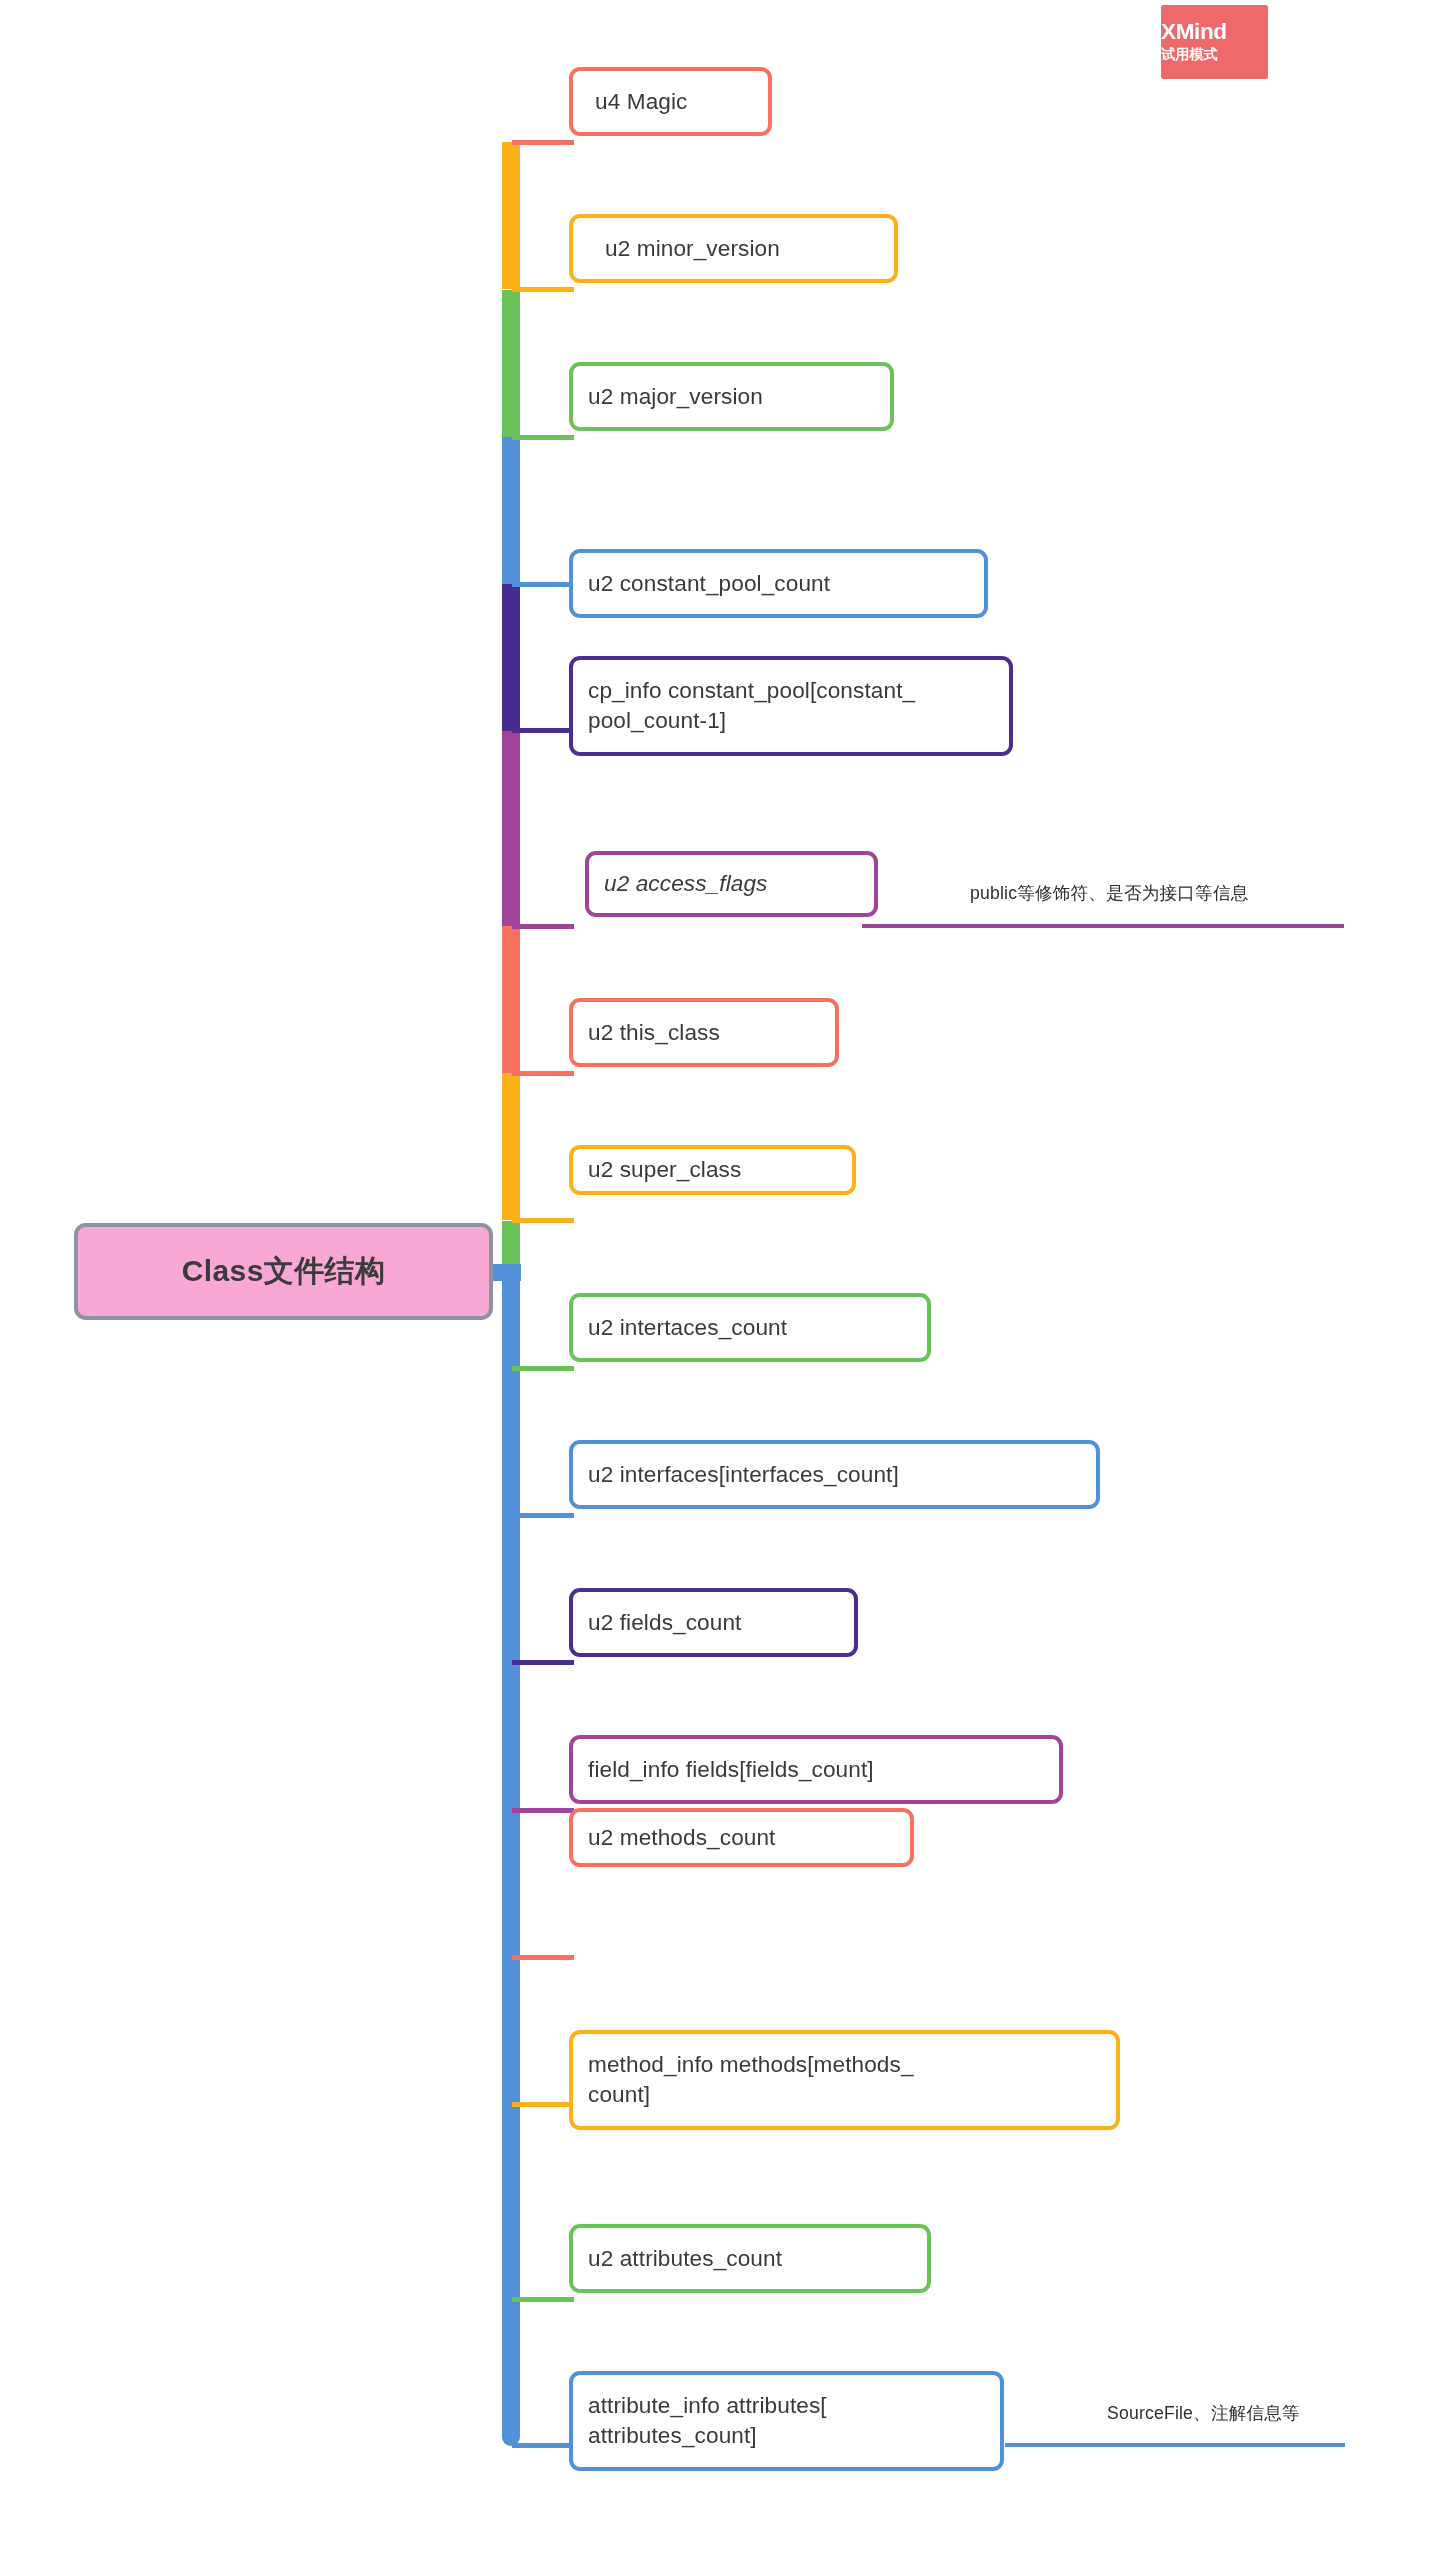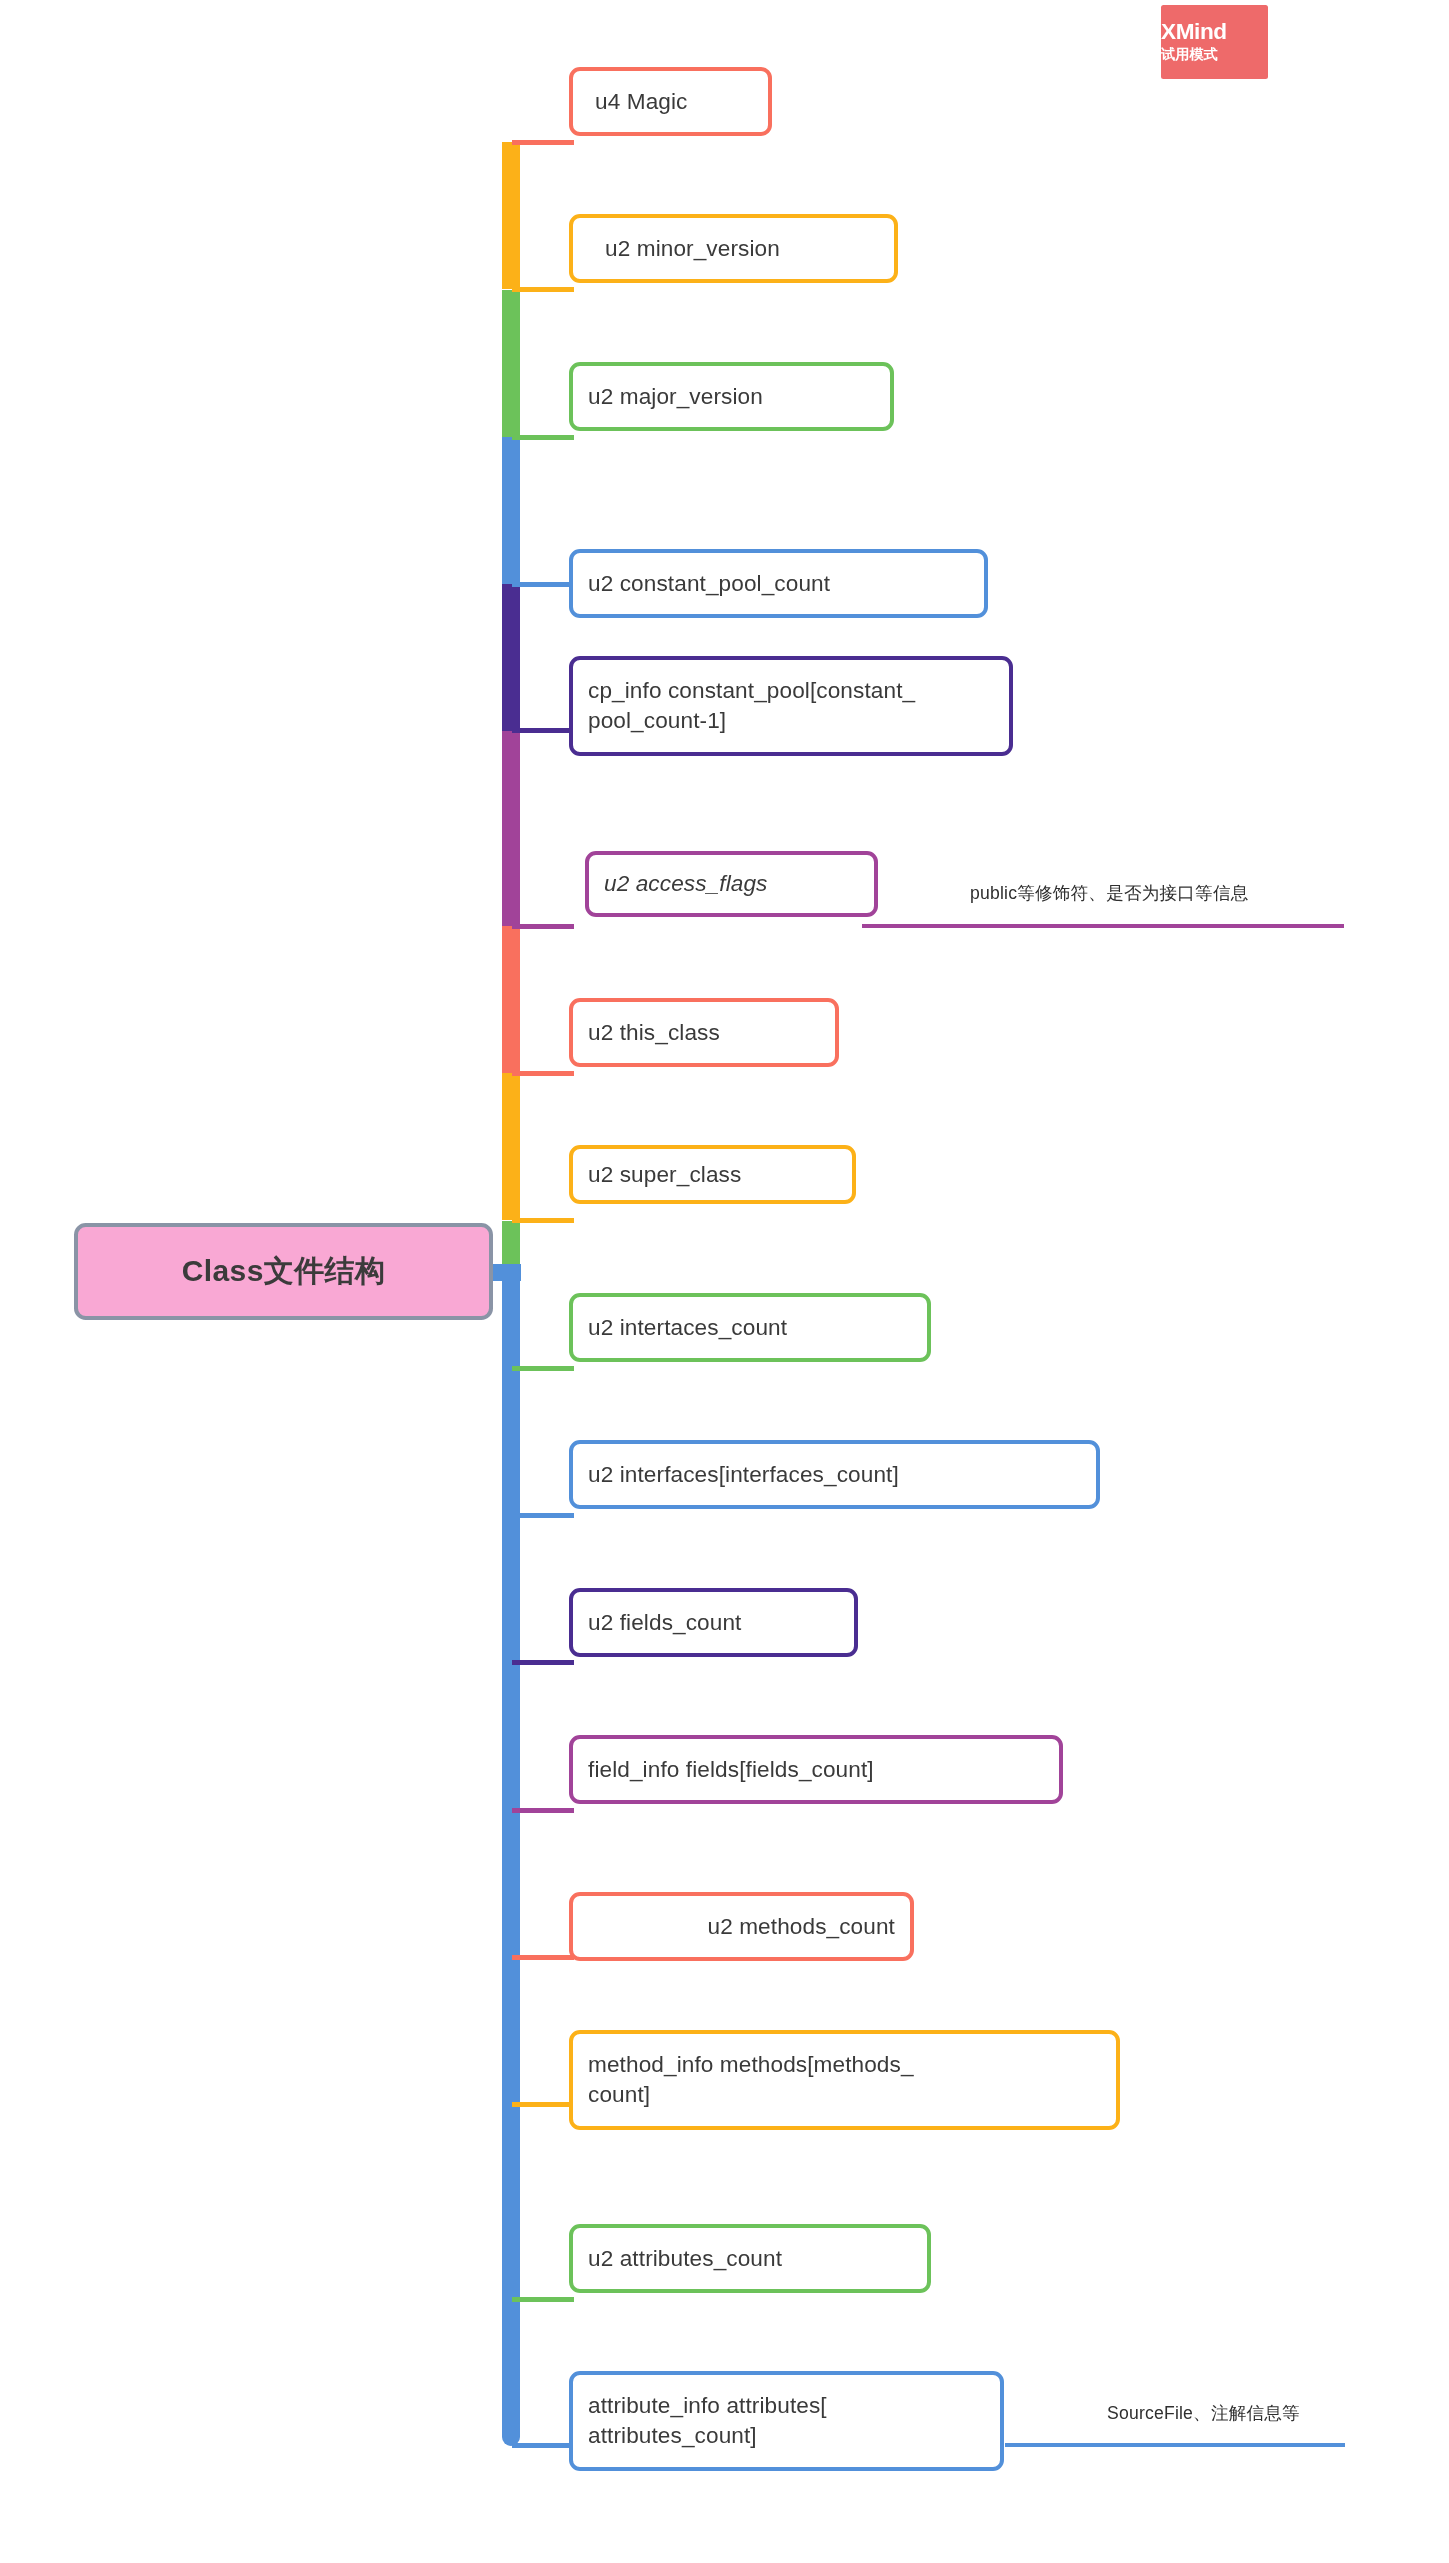--- a/index.html
+++ b/index.html
@@ -185,41 +185,41 @@
       </div>
       <div class="branch" style="top: 924px; background: rgb(161, 67, 153);"></div>
       <div class="node" style="left: 585px; top: 851px; width: 293px; height: 66px; border-color: rgb(161, 67, 153); font-style: italic;">
         <span class="node-label">u2 access_flags</span>
       </div>
       <div class="branch" style="top: 1071px; background: rgb(249, 112, 94);"></div>
       <div class="node" style="left: 569px; top: 998px; width: 270px; height: 69px; border-color: rgb(249, 112, 94);">
         <span class="node-label">u2 this_class</span>
       </div>
       <div class="branch" style="top: 1218px; background: rgb(252, 177, 24);"></div>
-      <div class="node" style="left: 569px; top: 1145px; width: 287px; height: 59px; border-color: rgb(252, 177, 24);">
+      <div class="node" style="left: 569px; top: 1145px; width: 287px; height: 50px; border-color: rgb(252, 177, 24);">
         <span class="node-label">u2 super_class</span>
       </div>
       <div class="branch" style="top: 1366px; background: rgb(108, 194, 90);"></div>
       <div class="node" style="left: 569px; top: 1293px; width: 362px; height: 69px; border-color: rgb(108, 194, 90);">
         <span class="node-label">u2 intertaces_count</span>
       </div>
       <div class="branch" style="top: 1513px; background: rgb(82, 144, 218);"></div>
       <div class="node" style="left: 569px; top: 1440px; width: 531px; height: 69px; border-color: rgb(82, 144, 218);">
         <span class="node-label">u2 interfaces[interfaces_count]</span>
       </div>
       <div class="branch" style="top: 1660px; background: rgb(74, 45, 145);"></div>
       <div class="node" style="left: 569px; top: 1588px; width: 289px; height: 69px; border-color: rgb(74, 45, 145);">
         <span class="node-label">u2 fields_count</span>
       </div>
       <div class="branch" style="top: 1808px; background: rgb(161, 67, 153);"></div>
       <div class="node" style="left: 569px; top: 1735px; width: 494px; height: 69px; border-color: rgb(161, 67, 153);">
         <span class="node-label">field_info fields[fields_count]</span>
       </div>
       <div class="branch" style="top: 1955px; background: rgb(249, 112, 94);"></div>
-      <div class="node" style="left: 569px; top: 1892px; width: 345px; height: 69px; border-color: rgb(249, 112, 94); justify-content: flex-end;">
+      <div class="node" style="left: 569px; top: 1808px; width: 345px; height: 59px; border-color: rgb(249, 112, 94);">
         <span class="node-label">u2 methods_count</span>
       </div>
       <div class="branch" style="top: 2102px; background: rgb(252, 177, 24);"></div>
       <div class="node" style="left: 569px; top: 2030px; width: 551px; height: 100px; border-color: rgb(252, 177, 24);">
         <span class="node-label">method_info methods[methods_
 count]</span>
       </div>
       <div class="branch" style="top: 2297px; background: rgb(108, 194, 90);"></div>
       <div class="node" style="left: 569px; top: 2224px; width: 362px; height: 69px; border-color: rgb(108, 194, 90);">
         <span class="node-label">u2 attributes_count</span>

